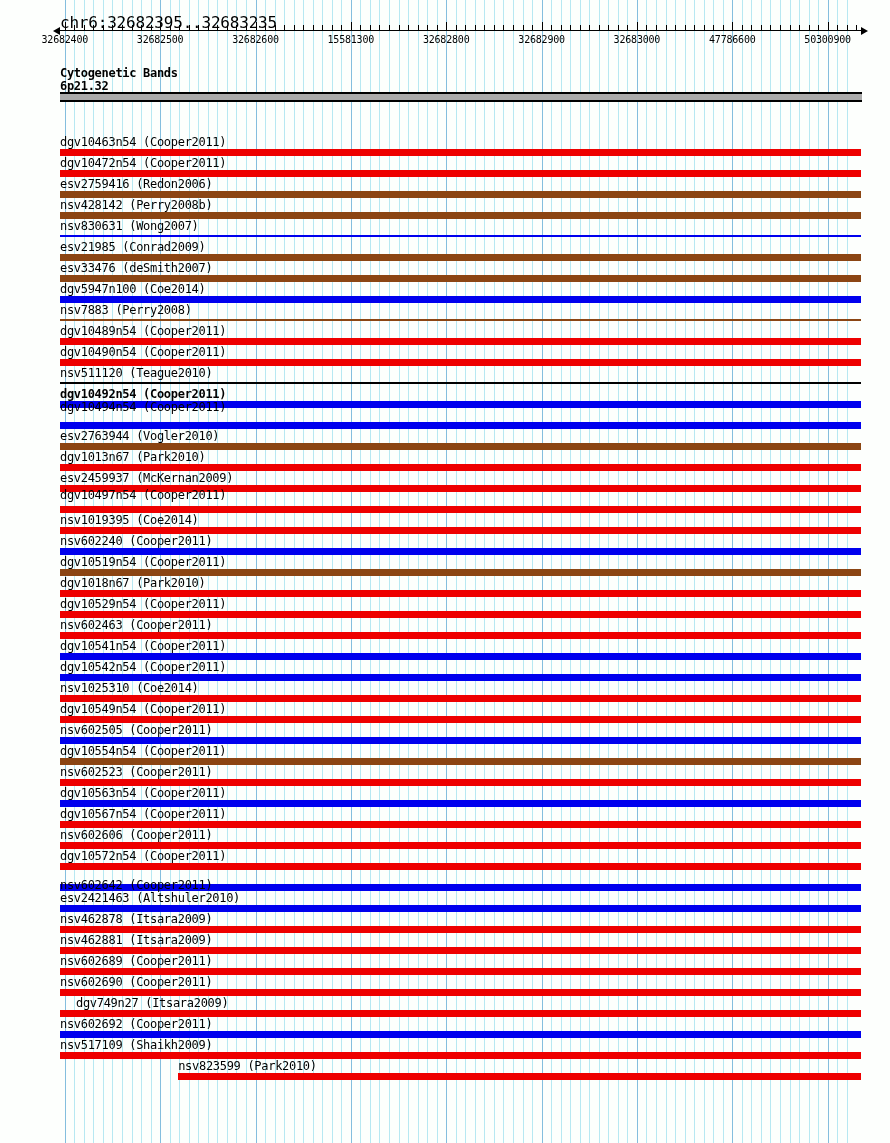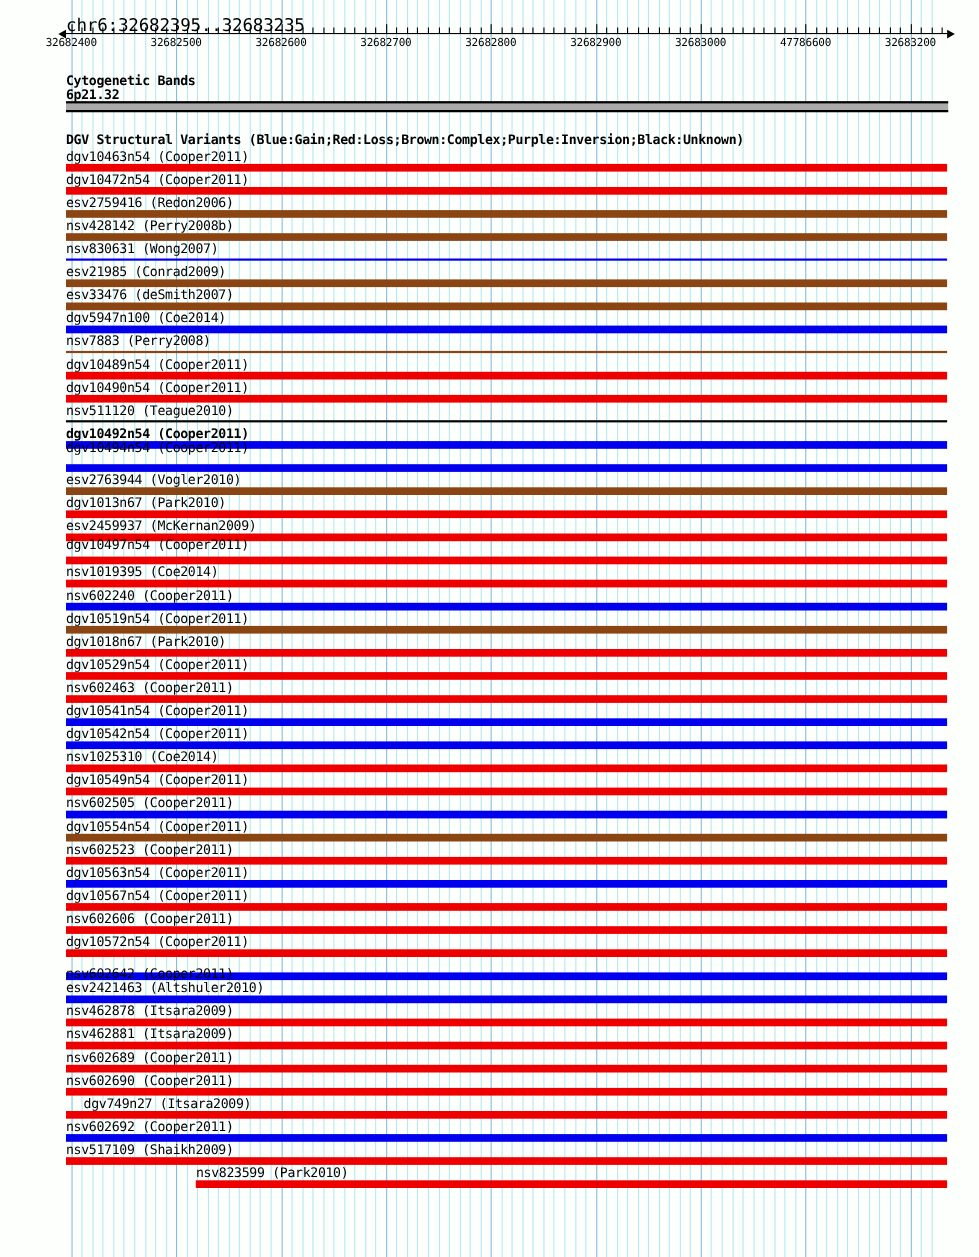--- a/index.html
+++ b/index.html
@@ -199,34 +199,33 @@
         <div class="tick" style="left: 799px; top: 25px; height: 5px;"></div>
         <div class="tick" style="left: 808.6px; top: 25px; height: 5px;"></div>
         <div class="tick" style="left: 818.1px; top: 25px; height: 5px;"></div>
         <div class="tick" style="left: 827.6px; top: 22px; height: 8px;"></div>
         <div class="tick" style="left: 837.2px; top: 25px; height: 5px;"></div>
         <div class="tick" style="left: 846.7px; top: 25px; height: 5px;"></div>
         <div class="tick" style="left: 856.2px; top: 25px; height: 5px;"></div>
         <div class="tick-label" style="left: 64.8px;">32682400</div>
         <div class="tick-label" style="left: 160.1px;">32682500</div>
         <div class="tick-label" style="left: 255.5px;">32682600</div>
-        <div class="tick-label" style="left: 350.8px;">32682700</div>
+        <div class="tick-label" style="left: 350.8px;">15581300</div>
         <div class="tick-label" style="left: 446.2px;">32682800</div>
         <div class="tick-label" style="left: 541.6px;">32682900</div>
         <div class="tick-label" style="left: 636.9px;">32683000</div>
         <div class="tick-label" style="left: 732.3px;">47786600</div>
-        <div class="tick-label" style="left: 827.6px;">32683200</div>
+        <div class="tick-label" style="left: 827.6px;">50300900</div>
       </div>
   </div>
 
   <div class="section-title" style="top:66px;">Cytogenetic Bands</div>
   <div class="plain-label" style="top:79px;">6p21.32</div>
   <div class="band-bar"></div>
 
-  <div class="section-title" style="top:120px;">DGV Structural Variants (Blue:Gain;Red:Loss;Brown:Complex;Purple:Inversion;Black:Unknown)</div>
   <div id="tracks">
       <div class="variant-label" style="left: 60px; top: 135px;">dgv10463n54 (Cooper2011)</div>
       <div class="variant-bar" title="dgv10463n54 (Cooper2011)" style="left: 60px; width: 801px; top: 149px; height: 7px; background: rgb(238, 0, 0);"></div>
       <div class="variant-label" style="left: 60px; top: 156px;">dgv10472n54 (Cooper2011)</div>
       <div class="variant-bar" title="dgv10472n54 (Cooper2011)" style="left: 60px; width: 801px; top: 170px; height: 7px; background: rgb(238, 0, 0);"></div>
       <div class="variant-label" style="left: 60px; top: 177px;">esv2759416 (Redon2006)</div>
       <div class="variant-bar" title="esv2759416 (Redon2006)" style="left: 60px; width: 801px; top: 191px; height: 7px; background: rgb(139, 69, 19);"></div>
       <div class="variant-label" style="left: 60px; top: 198px;">nsv428142 (Perry2008b)</div>
       <div class="variant-bar" title="nsv428142 (Perry2008b)" style="left: 60px; width: 801px; top: 212px; height: 7px; background: rgb(139, 69, 19);"></div>
       <div class="variant-label" style="left: 60px; top: 219px;">nsv830631 (Wong2007)</div>

